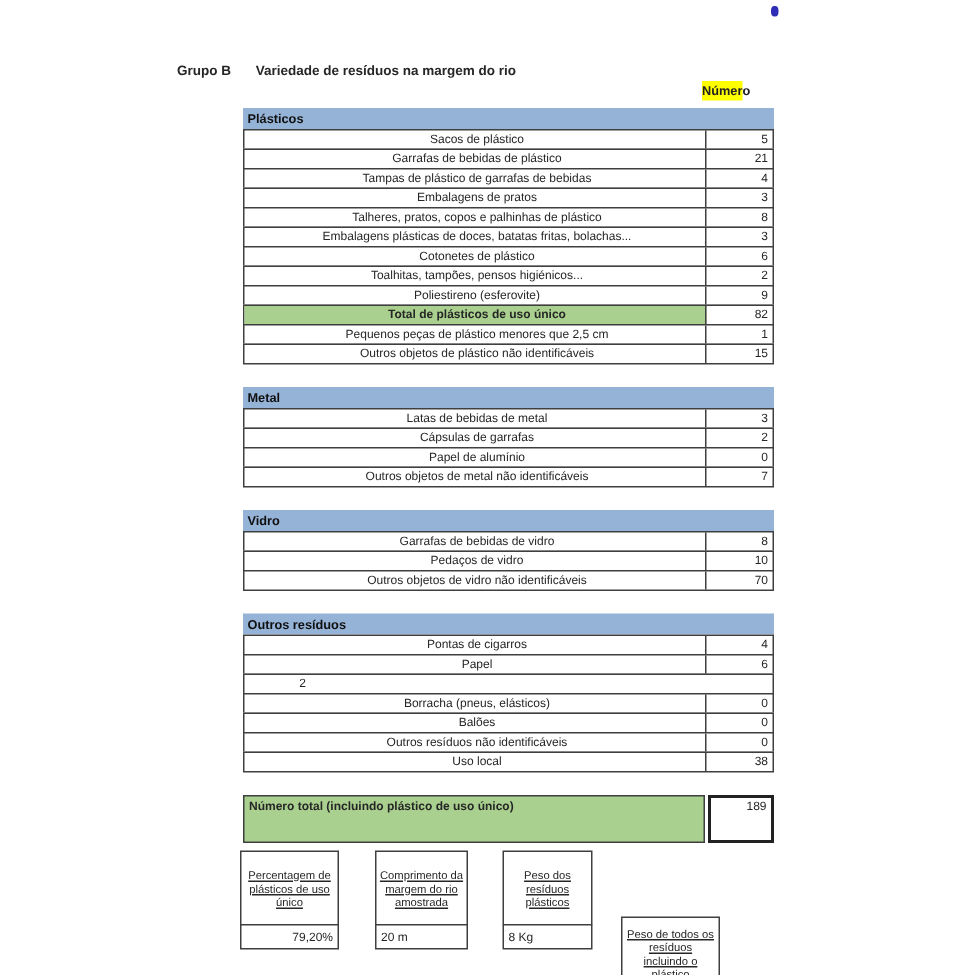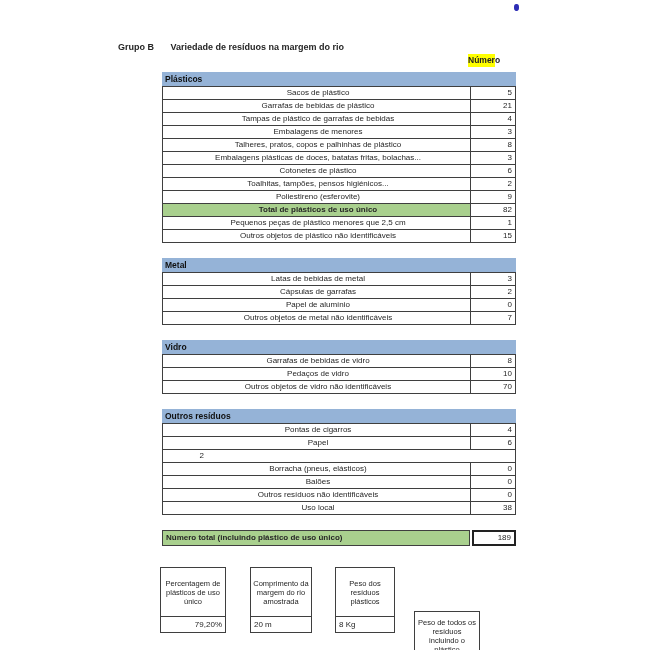--- a/index.html
+++ b/index.html
@@ -17,30 +17,30 @@
   .wrapper{position:absolute;left:162px;top:72px;width:354px;}
   .section{margin-bottom:15px;}
   .sec-header{height:14px;background:var(--blue);font-weight:bold;font-size:8.5px;line-height:14px;
     padding-left:3px;color:#101010;}
   .row{display:flex;height:14px;margin-top:-1px;border:1px solid var(--border);background:#fff;}
   .sec-rows .row:first-child{margin-top:0;}
   .cell{font-size:8px;line-height:12px;}
   .cell.label{flex:1;padding-left:3px;border-right:1px solid var(--border);overflow:hidden;white-space:nowrap;text-align:center;}
   .cell.value{width:44px;text-align:right;padding-right:3px;}
   .row.total-green .cell.label{background:var(--green);font-weight:bold;}
-  .grand-total{display:flex;height:16px;}
+  .grand-total{display:flex;height:32px;}
   .gt-label{flex:1;background:var(--green);border:1px solid var(--border);font-size:8px;font-weight:bold;
     line-height:14px;padding-left:3px;}
   .gt-value{width:44px;margin-left:2px;border:2px solid #222;background:#fff;font-size:8px;
     text-align:right;padding-right:3px;line-height:11px;}
   .box{position:absolute;top:567px;}
   .box1{left:160px;width:66px;} .box2{left:250px;width:62px;}
   .box3{left:335px;width:60px;} .box4{left:414px;width:66px;margin-top:44px;}
   .box-label{border:1px solid var(--border);height:50px;display:flex;align-items:center;justify-content:center;
-    text-align:center;font-size:7.5px;line-height:9px;padding:2px;background:#fff;}
+    text-align:center;font-size:7.5px;line-height:9px;padding:2px;background:#fff;text-decoration:underline;}
   .box-value{border:1px solid var(--border);margin-top:-1px;height:17px;font-size:8px;line-height:15px;
     padding:0 3px;background:#fff;}
   .box-value.right{text-align:right;padding-left:32px;}
   .box-value.left{text-align:left;}
 </style>
 </head>
 <body>
 
 <div class="page">
 
@@ -67,21 +67,21 @@
     <div class="cell label">Garrafas de bebidas de plástico</div>
     <div class="cell value">21</div>
   </div>
 
   <div class="row">
     <div class="cell label">Tampas de plástico de garrafas de bebidas</div>
     <div class="cell value">4</div>
   </div>
 
   <div class="row">
-    <div class="cell label">Embalagens de menores</div>
+    <div class="cell label">Embalagens de pratos</div>
     <div class="cell value">3</div>
   </div>
 
   <div class="row">
     <div class="cell label">Talheres, pratos, copos e palhinhas de plástico</div>
     <div class="cell value">8</div>
   </div>
 
   <div class="row">
     <div class="cell label">Embalagens plásticas de doces, batatas fritas, bolachas...</div>

